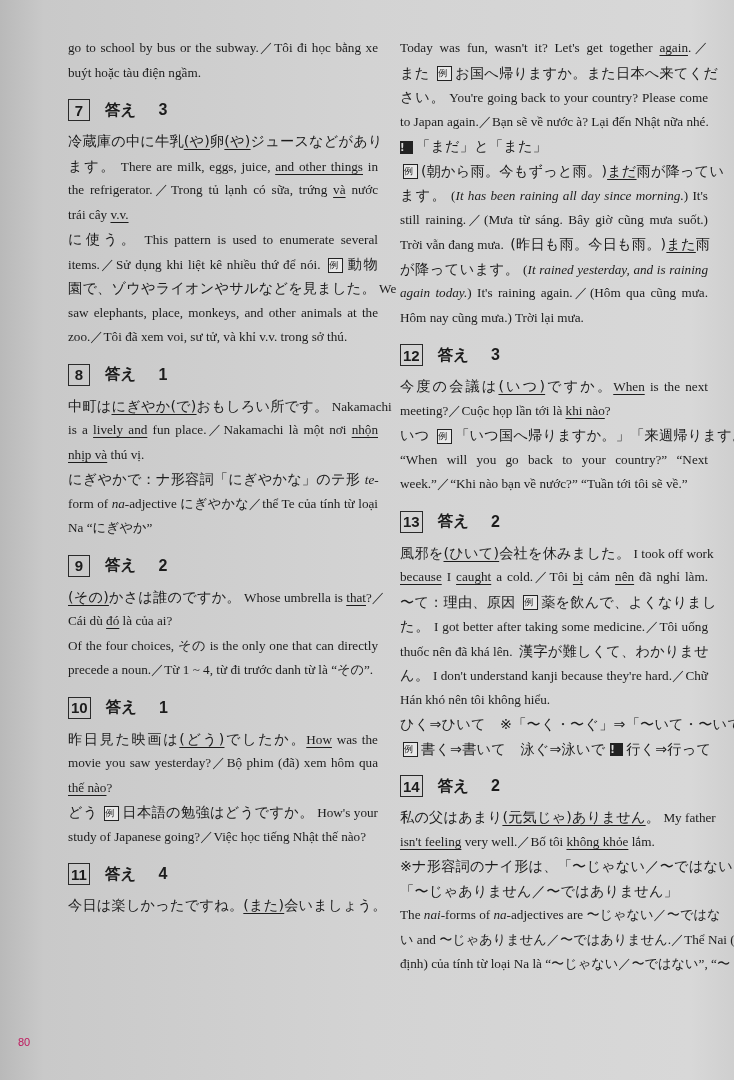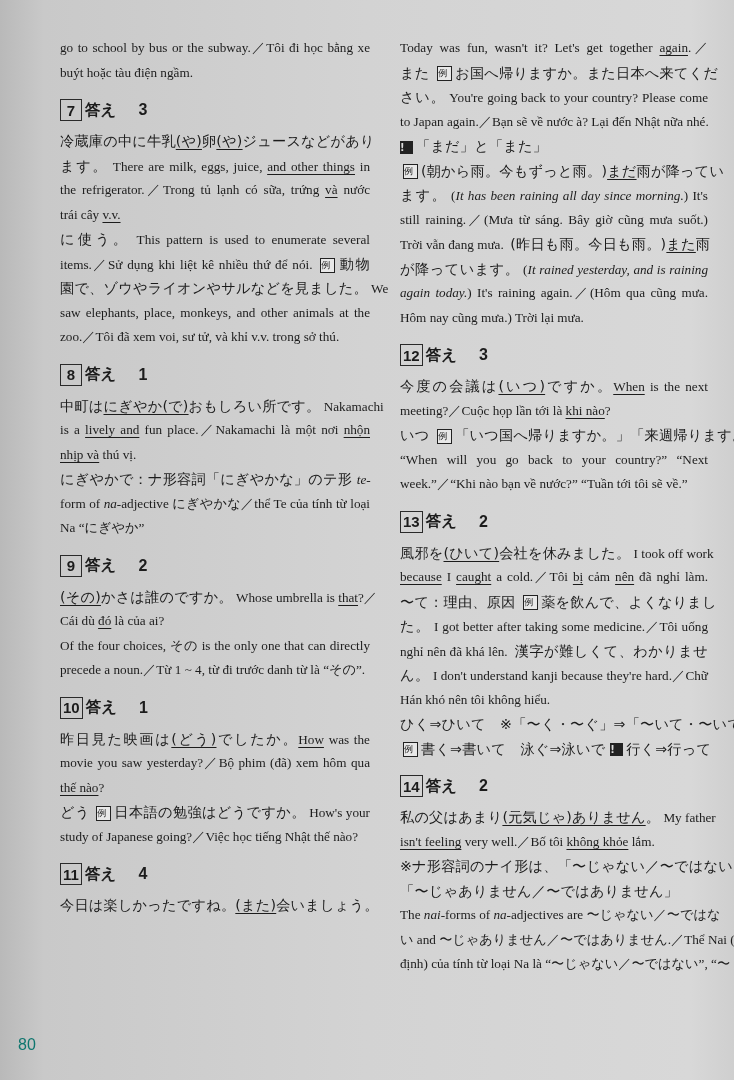--- a/index.html
+++ b/index.html
@@ -4,56 +4,56 @@
 <style>
   html, body { margin:0; padding:0; }
   body {
     width:734px; height:1080px; overflow:hidden;
     background: linear-gradient(90deg, #b9b9b9 0%, #c9c9c9 6%, #d3d3d3 50%, #d8d8d8 94%, #cfcfcf 100%);
     font-family: "Liberation Serif", "DejaVu Serif", serif;
     color:#1c1c1c;
     position:relative;
   }
   .col { position:absolute; top:36px; }
-  .col.left { left:60px; width:310px; }
+  .col.left { left:68px; width:310px; }
   .col.right { left:400px; width:308px; }
   .line {
     font-size:13.2px; line-height:24.5px; height:24.5px;
     white-space:nowrap; text-align:justify; text-align-last:justify;
     overflow:visible;
   }
   .line.last { text-align-last:left; }
   .jp { font-family:"DejaVu Sans", sans-serif; font-size:14.2px; letter-spacing:0.2px; }
   .u { text-decoration:underline; text-underline-offset:3px; }
   .it { font-style:italic; }
   .head {
     display:flex; align-items:center; height:26px; margin:12px 0 6px 0;
     font-family:"DejaVu Sans", sans-serif; font-weight:bold;
   }
   .qnum {
     border:1.5px solid #2a2a2a; min-width:22px; height:22px; padding:0 2px;
     display:flex; align-items:center; justify-content:center;
     font-family:"Liberation Sans", sans-serif; font-weight:bold; font-size:15px;
     box-sizing:border-box;
   }
-  .qlabel { margin-left:3px; font-size:15.5px; }
+  .qlabel { margin-left:15px; font-size:15.5px; }
   .qans { margin-left:22px; font-size:16px; font-family:"Liberation Sans", sans-serif; }
   .ex {
     display:inline-block; width:13px; height:13px; border:1px solid #222; font-size:9px;
     line-height:13px; text-align:center; vertical-align:middle; font-family:"DejaVu Sans",sans-serif;
     margin:0 3px; background:#e8e8e8;
   }
   .warn {
     display:inline-block; width:13px; height:13px; background:#222; color:#ddd; font-size:10px;
     line-height:13px; text-align:center; vertical-align:middle; font-weight:bold;
     font-family:"DejaVu Sans",sans-serif; margin-right:3px;
   }
   .pagenum {
     position:absolute; left:18px; top:1036px; font-family:"Liberation Sans", sans-serif;
-    font-size:16px; color:#0f766e;
+    font-size:11px; color:#be185d;
   }
 </style>
 </head>
 <body>
 
 <div class="col left">
   <div class="line">go to school by bus or the subway.／Tôi đi học bằng xe</div>
   <div class="line last">buýt hoặc tàu điện ngầm.</div>
 
   <div class="head">
@@ -139,21 +139,21 @@
 
   <div class="head">
     <span class="qnum">13</span>
     <span class="qlabel">答え</span>
     <span class="qans">2</span>
   </div>
   <div class="line"><span class="jp">風邪を</span><span class="jp u">(ひいて)</span><span class="jp">会社を休みました。</span><span> I took off work</span></div>
   <div class="line"><span class="u">because</span><span> I </span><span class="u">caught</span><span> a cold.／Tôi </span><span class="u">bị</span><span> cảm </span><span class="u">nên</span><span> đã nghỉ làm.</span></div>
   <div class="line jp"><span>〜て：理由、原因</span> <span class="ex">例</span><span>薬を飲んで、よくなりまし</span></div>
   <div class="line"><span class="jp">た。</span><span> I got better after taking some medicine.／Tôi uống</span></div>
-  <div class="line"><span>nghỉ nên đã khá lên.</span>&nbsp;&nbsp;<span class="jp">漢字が難しくて、わかりませ</span></div>
+  <div class="line"><span>thuốc nên đã khá lên.</span>&nbsp;&nbsp;<span class="jp">漢字が難しくて、わかりませ</span></div>
   <div class="line"><span class="jp">ん。</span><span> I don't understand kanji because they're hard.／Chữ</span></div>
   <div class="line last">Hán khó nên tôi không hiểu.</div>
   <div class="line jp last">ひく⇒ひいて　※「〜く・〜ぐ」⇒「〜いて・〜いで」</div>
   <div class="line jp"><span class="ex">例</span><span>書く⇒書いて　泳ぐ⇒泳いで</span> <span class="warn">!</span><span>行く⇒行って</span></div>
 
   <div class="head">
     <span class="qnum">14</span>
     <span class="qlabel">答え</span>
     <span class="qans">2</span>
   </div>

